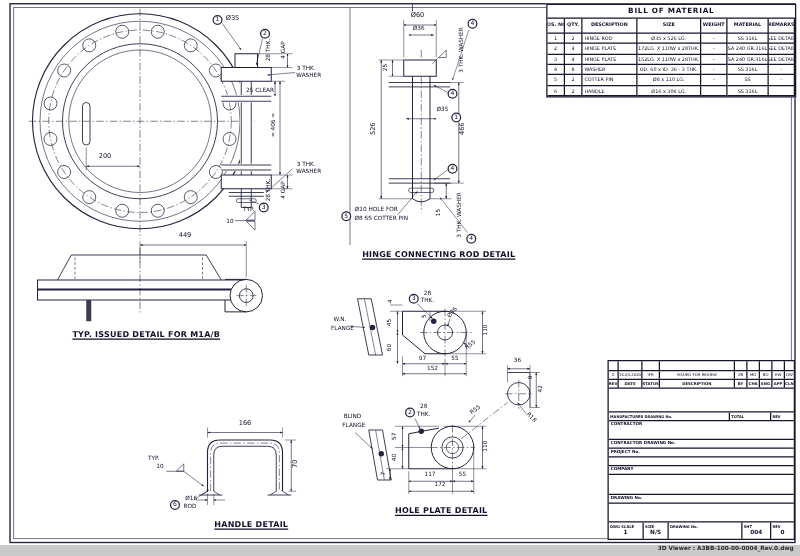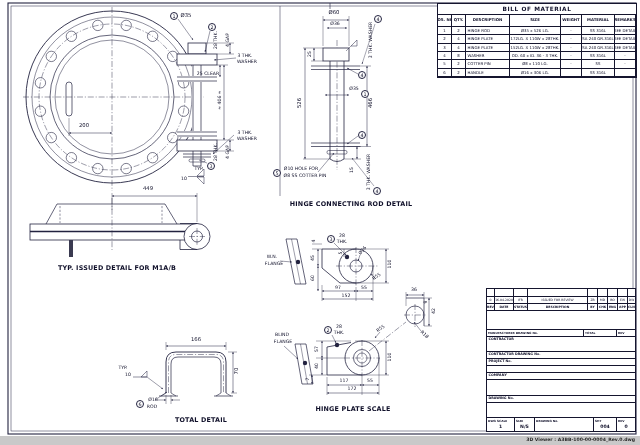--- a/index.html
+++ b/index.html
@@ -8,21 +8,21 @@
   svg{position:absolute;left:0;top:0}
   .cl{stroke-dasharray:6 1.8 1.2 1.8;stroke-width:.45}
   .dsh{stroke-dasharray:2.2 1.6;stroke-width:.5}
   .t{position:absolute;font-size:5.3px;line-height:1;white-space:nowrap;
      transform:translate(-50%,-50%);color:#10102a;z-index:3}
   .tv{transform:translate(-50%,-50%) rotate(-90deg)}
   .td50{transform:translate(-50%,-50%) rotate(-50deg)}
   .td35{transform:translate(-50%,-50%) rotate(-35deg)}
   .td45{transform:translate(-50%,-50%) rotate(45deg)}
   .sm{font-size:4.6px}
-  .ttl{font-size:6.4px;font-weight:bold;letter-spacing:.2px}
+  .ttl{font-size:6.4px;font-weight:bold;text-decoration:underline;letter-spacing:.2px}
   .co{position:absolute;width:8px;height:8px;border:.8px solid #232340;border-radius:50%;
       font-size:4.8px;line-height:8px;text-align:center;transform:translate(-50%,-50%);
       background:#fff;z-index:3;box-sizing:border-box}
   
   .bom{position:absolute;left:437px;top:3px;width:200px;height:75px;border:1px solid #15152e;
        background:#fff;display:flex;flex-direction:column;box-sizing:border-box;z-index:4}
   .bom-title{height:10px;border-bottom:1px solid #15152e;font-size:5.8px;font-weight:bold;
        text-align:center;line-height:10px;letter-spacing:.6px}
   .bom-grid{flex:1;display:grid;grid-template-columns:14px 14px 44px 51px 21px 33px 1fr;
        grid-template-rows:12px repeat(6,1fr)}
@@ -361,35 +361,35 @@
 <span class="t sm" style="left:339px;top:327px">28</span>
 <span class="t sm" style="left:339px;top:333px">THK.</span>
 <span class="t td35 sm" style="left:381px;top:329px">R55</span>
 <span class="t tv sm" style="left:317px;top:349px">57</span>
 <span class="t tv sm" style="left:317px;top:366px">40</span>
 <span class="t tv sm" style="left:308px;top:379px">7</span>
 <span class="t tv sm" style="left:390px;top:357px">110</span>
 <span class="t sm" style="left:344px;top:381px">117</span>
 <span class="t sm" style="left:370px;top:381px">55</span>
 <span class="t sm" style="left:352px;top:389px">172</span>
-<span class="t ttl" style="left:353px;top:409px">HINGE PLATE SCALE</span>
+<span class="t ttl" style="left:353px;top:409px">HOLE PLATE DETAIL</span>
 
 <span class="t sm" style="left:414px;top:290px">36</span>
 <span class="t tv sm" style="left:434px;top:311px">42</span>
 <span class="t tv sm" style="left:426px;top:302px">9</span>
 <span class="t td45 sm" style="left:424px;top:335px">R18</span>
 
 <span class="t" style="left:196px;top:340px">166</span>
 <span class="t tv" style="left:237px;top:371px">70</span>
 <span class="t sm" style="left:123px;top:368px">TYP.</span>
 <span class="t sm" style="left:128px;top:375px">10</span>
 <span class="co" style="left:140px;top:404px">6</span>
 <span class="t sm" style="left:153px;top:400px">Ø16</span>
 <span class="t sm" style="left:152px;top:407px">ROD</span>
-<span class="t ttl" style="left:201px;top:420px">TOTAL DETAIL</span>
+<span class="t ttl" style="left:201px;top:420px">HANDLE DETAIL</span>
 
 <div class="bom">
   <div class="bom-title">BILL OF MATERIAL</div>
   <div class="bom-grid">
     <div class="bh">POS. NO.</div>
     <div class="bh">QTY.</div>
     <div class="bh">DESCRIPTION</div>
     <div class="bh">SIZE</div>
     <div class="bh">WEIGHT</div>
     <div class="bh">MATERIAL</div>

